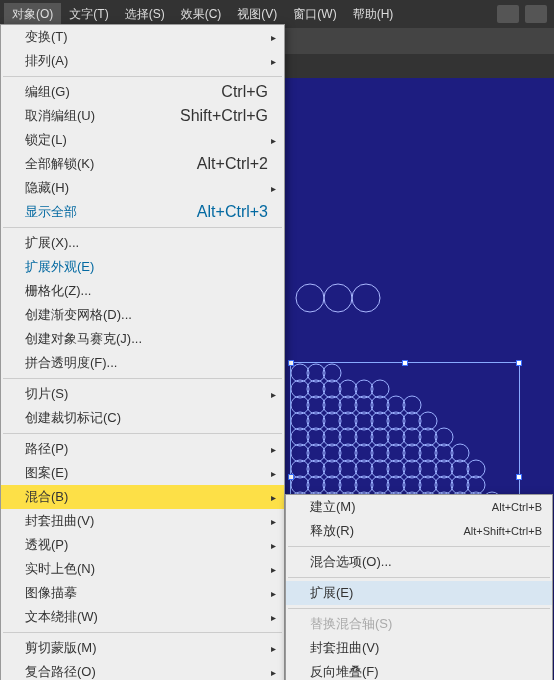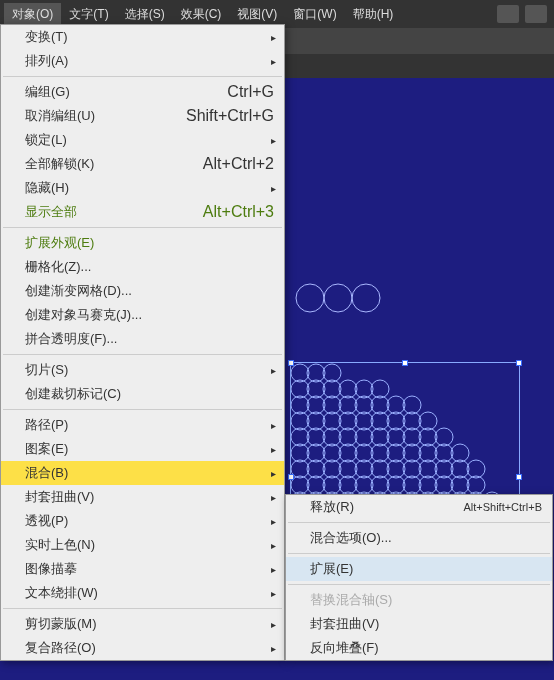--- a/index.html
+++ b/index.html
@@ -22,23 +22,23 @@
 .canvas { position: absolute; top: 78px; left: 0; right: 0; bottom: 0; background: #1d1d80; }
 .sel { position: absolute; top: 284px; left: 290px; width: 230px; height: 230px; border: 1px solid #88aaff; }
 .sel .h { position: absolute; width: 6px; height: 6px; background: #fff; border: 1px solid #3a6fff; }
 .h.tl { top: -3px; left: -3px; } .h.tr { top: -3px; right: -3px; }
 .h.bl { bottom: -3px; left: -3px; } .h.br { bottom: -3px; right: -3px; }
 .h.tm { top: -3px; left: 50%; margin-left: -3px; }
 .h.ml { top: 50%; left: -3px; margin-top: -3px; }
 .h.mr { top: 50%; right: -3px; margin-top: -3px; }
 
 .dropdown { position: absolute; top: 24px; left: 0; width: 285px; background: #eee; border: 1px solid #999; font-size: 13px; color: #333; box-shadow: 2px 2px 8px rgba(0,0,0,0.4); }
-.dropdown .row { display: flex; align-items: center; padding: 3px 10px 3px 24px; position: relative; cursor: default; }
+.dropdown .row { display: flex; align-items: center; padding: 3px 16px 3px 24px; position: relative; cursor: default; }
 .dropdown .row.hover { background: #fde047; }
-.dropdown .row.disabled { color: #4d7c0f; }
+.dropdown .row.disabled { color: #0369a1; }
 .dropdown .row .short { margin-left: auto; font-size: 16px; }
 .dropdown .row .arrow { position: absolute; right: 8px; font-size: 10px; }
 .dropdown .sep { height: 1px; background: #ccc; margin: 3px 2px; }
 
 .submenu { position: absolute; top: 494px; left: 285px; width: 268px; background: #eee; border: 1px solid #999; font-size: 13px; color: #333; box-shadow: 2px 2px 8px rgba(0,0,0,0.4); }
 .submenu .row { display: flex; align-items: center; padding: 3px 10px 3px 24px; cursor: default; }
 .submenu .row.hover { background: #d8e6f2; }
 .submenu .row.disabled { color: #aaa; }
 .submenu .row .short { margin-left: auto; font-size: 11px; }
 .submenu .sep { height: 1px; background: #ccc; margin: 3px 2px; }
@@ -279,20 +279,23 @@
     </div>
     <div class="row">
       <span>隐藏(H)</span>
       <span class="arrow">▸</span>
     </div>
     <div class="row disabled">
       <span>显示全部</span>
       <span class="short">Alt+Ctrl+3</span>
     </div>
     <div class="sep"></div>
+    <div class="row">
+      <span>扩展(X)...</span>
+    </div>
     <div class="row disabled">
       <span>扩展外观(E)</span>
     </div>
     <div class="row">
       <span>栅格化(Z)...</span>
     </div>
     <div class="row">
       <span>创建渐变网格(D)...</span>
     </div>
     <div class="row">
@@ -347,20 +350,24 @@
       <span>剪切蒙版(M)</span>
       <span class="arrow">▸</span>
     </div>
     <div class="row">
       <span>复合路径(O)</span>
       <span class="arrow">▸</span>
     </div>
   </div>
 <div class="submenu" id="submenu">
     <div class="row">
+      <span>建立(M)</span>
+      <span class="short">Alt+Ctrl+B</span>
+    </div>
+    <div class="row">
       <span>释放(R)</span>
       <span class="short">Alt+Shift+Ctrl+B</span>
     </div>
     <div class="sep"></div>
     <div class="row">
       <span>混合选项(O)...</span>
     </div>
     <div class="sep"></div>
     <div class="row hover">
       <span>扩展(E)</span>

